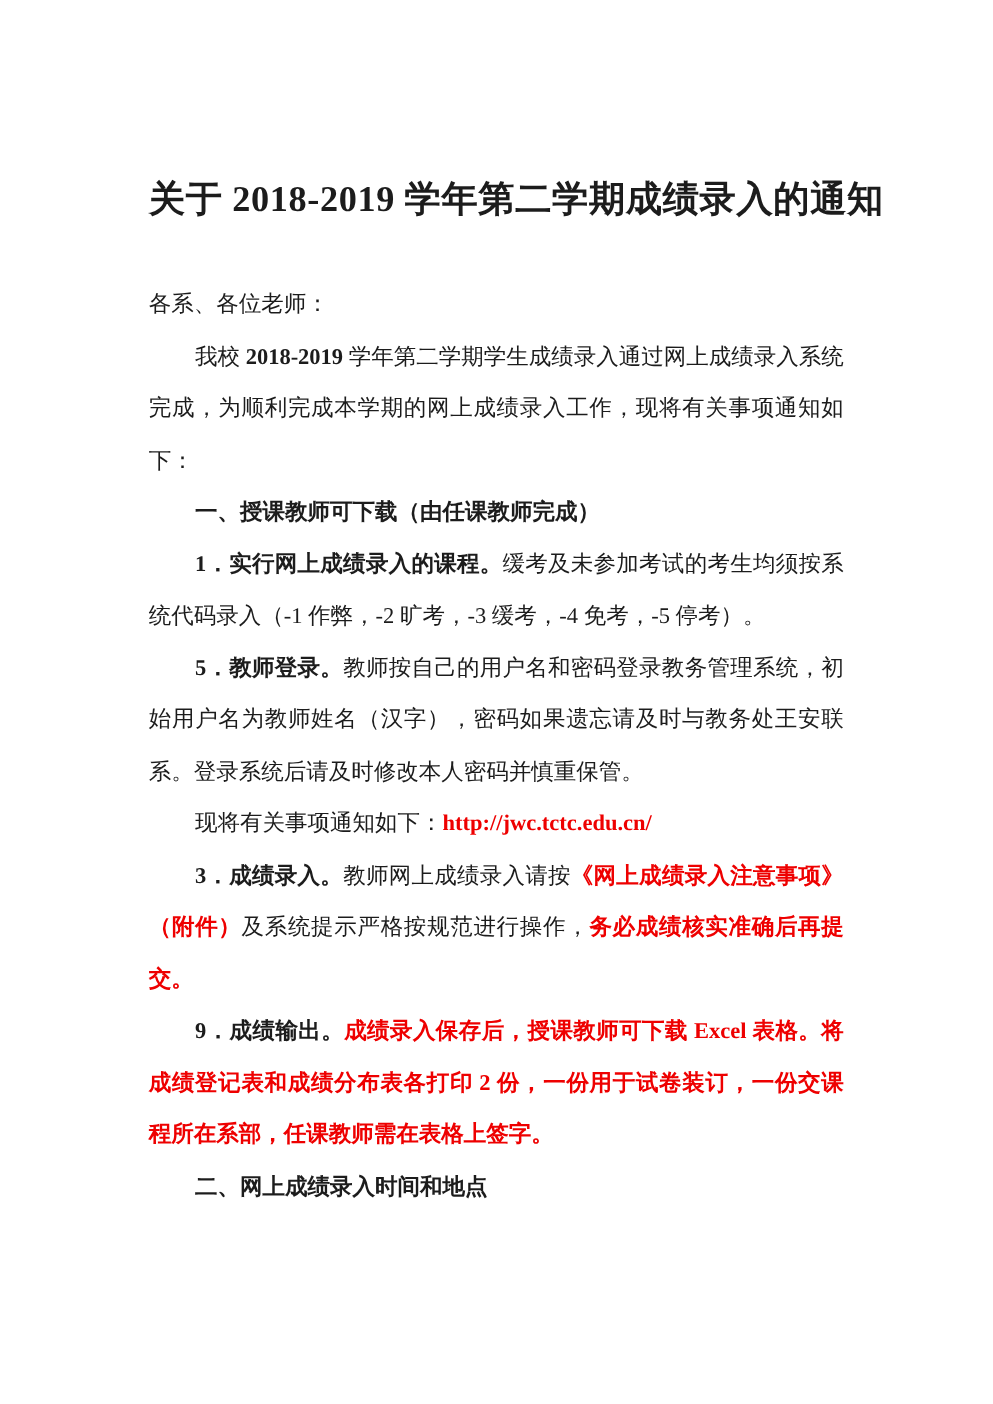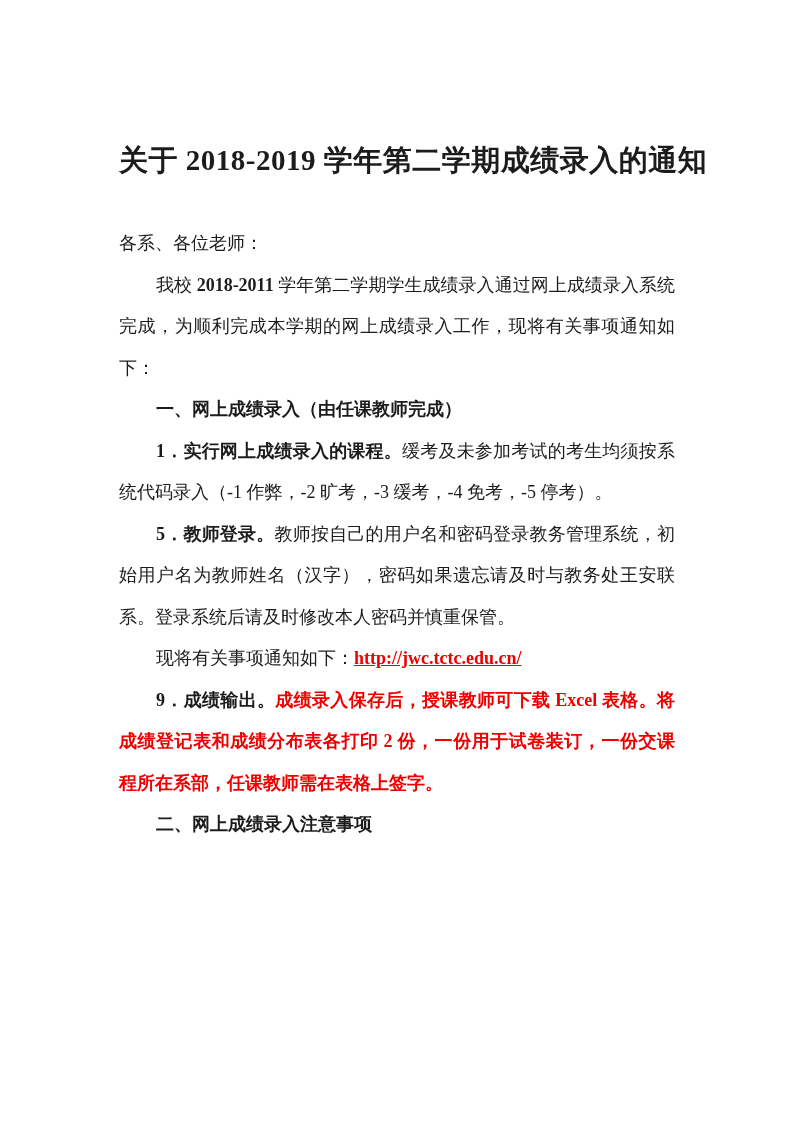--- a/index.html
+++ b/index.html
@@ -36,30 +36,31 @@
     line-height: 41.5px;
     text-align: justify;
     overflow-wrap: break-word;
   }
   p.indent {
     text-indent: 37px;
   }
   .run { white-space: pre-wrap; }
   .bold { font-weight: bold; }
   .red { color: var(--accent-red, #ee0000); }
-  .underline { text-decoration: underline; }
+  .underline { }
 </style>
 </head>
 <body>
 
 <main class="page" style="color: rgb(28, 28, 28);">
   <h1 class="doc-title">关于 2018-2019 学年第二学期成绩录入的通知</h1>
   <section>
       <p class="line"><span class="run">各系、各位老师：</span></p>
-      <p class="line indent"><span class="run">我校 </span><span class="run bold">2018-2011</span><span class="run"> 学年第二学期学生成绩录入通过网上成绩录入系统完成，为顺利完成本学期的网上成绩录入工作，现将有关事项通知如下：</span></p>
-      <p class="line indent"><span class="run bold">一、网上成绩录入（由任课教师完成）</span></p>
+      <p class="line indent"><span class="run">我校 </span><span class="run bold">2018-2019</span><span class="run"> 学年第二学期学生成绩录入通过网上成绩录入系统完成，为顺利完成本学期的网上成绩录入工作，现将有关事项通知如下：</span></p>
+      <p class="line indent"><span class="run bold">一、授课教师可下载（由任课教师完成）</span></p>
       <p class="line indent"><span class="run bold">1．实行网上成绩录入的课程。</span><span class="run">缓考及未参加考试的考生均须按系统代码录入（-1 作弊，-2 旷考，-3 缓考，-4 免考，-5 停考）。</span></p>
       <p class="line indent"><span class="run bold">5．教师登录。</span><span class="run">教师按自己的用户名和密码登录教务管理系统，初始用户名为教师姓名（汉字），密码如果遗忘请及时与教务处王安联系。登录系统后请及时修改本人密码并慎重保管。</span></p>
       <p class="line indent"><span class="run">现将有关事项通知如下：</span><span class="run red bold underline">http://jwc.tctc.edu.cn/</span></p>
+      <p class="line indent"><span class="run bold">3．成绩录入。</span><span class="run">教师网上成绩录入请按</span><span class="run red bold">《网上成绩录入注意事项》（附件）</span><span class="run">及系统提示严格按规范进行操作，</span><span class="run red bold">务必成绩核实准确后再提交。</span></p>
       <p class="line indent"><span class="run bold">9．成绩输出。</span><span class="run red bold">成绩录入保存后，授课教师可下载 Excel 表格。将成绩登记表和成绩分布表各打印 2 份，一份用于试卷装订，一份交课程所在系部，任课教师需在表格上签字。</span></p>
-      <p class="line indent"><span class="run bold">二、网上成绩录入注意事项</span></p>
+      <p class="line indent"><span class="run bold">二、网上成绩录入时间和地点</span></p>
     </section>
 </main>
 
 </body></html>

